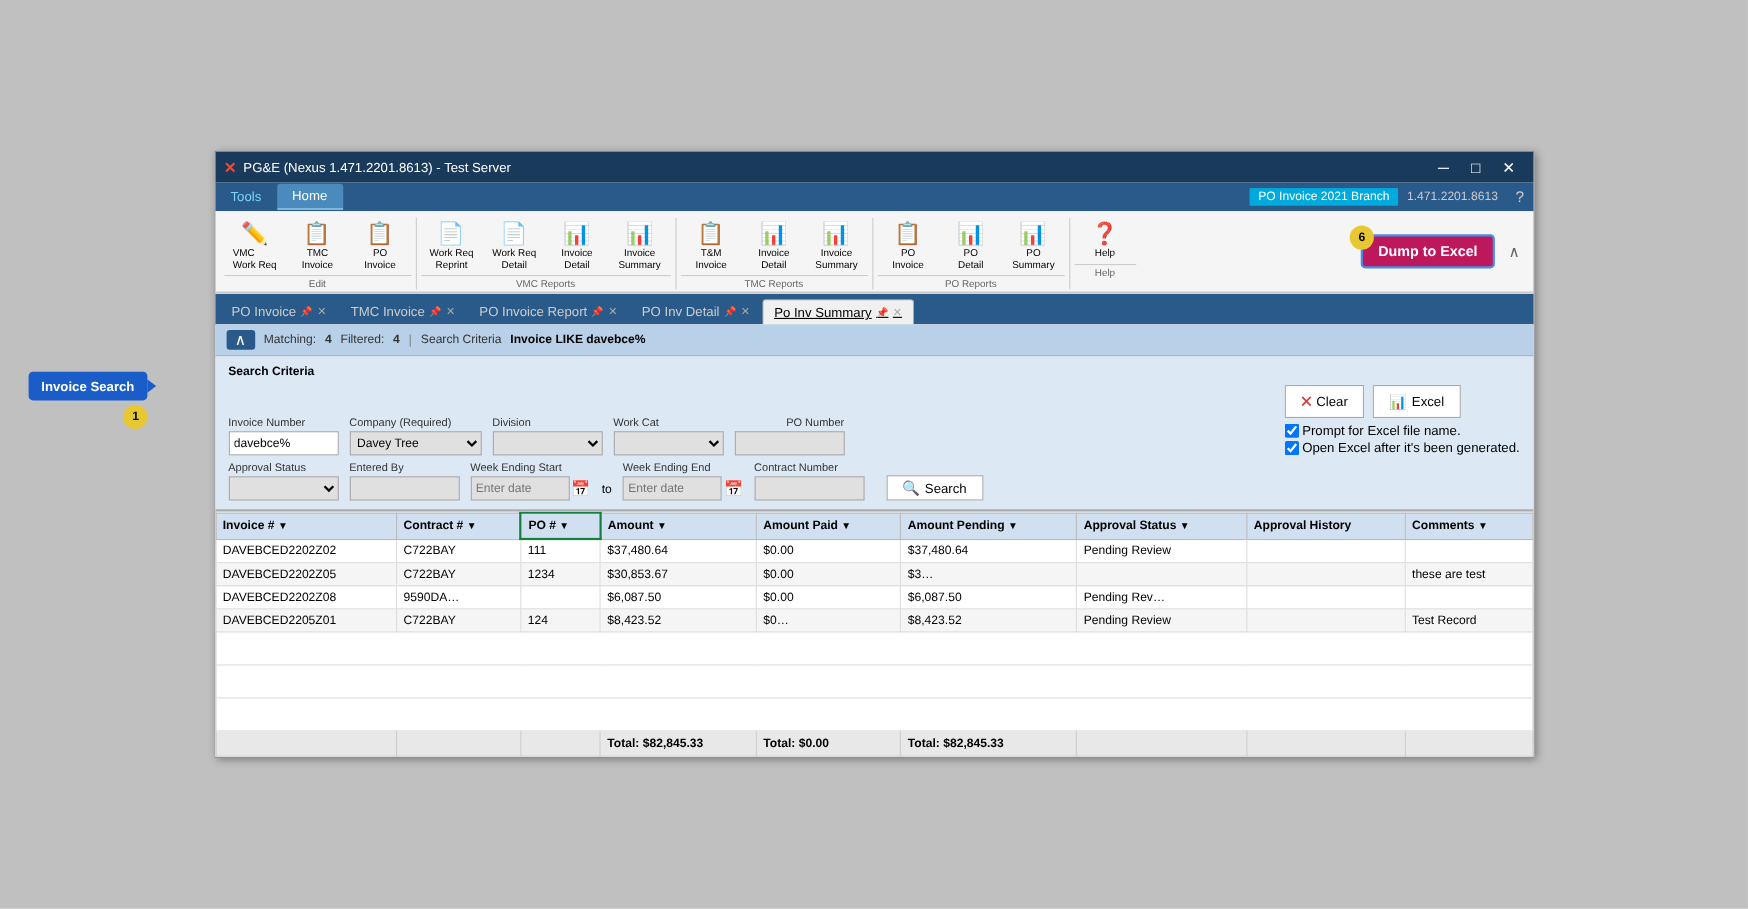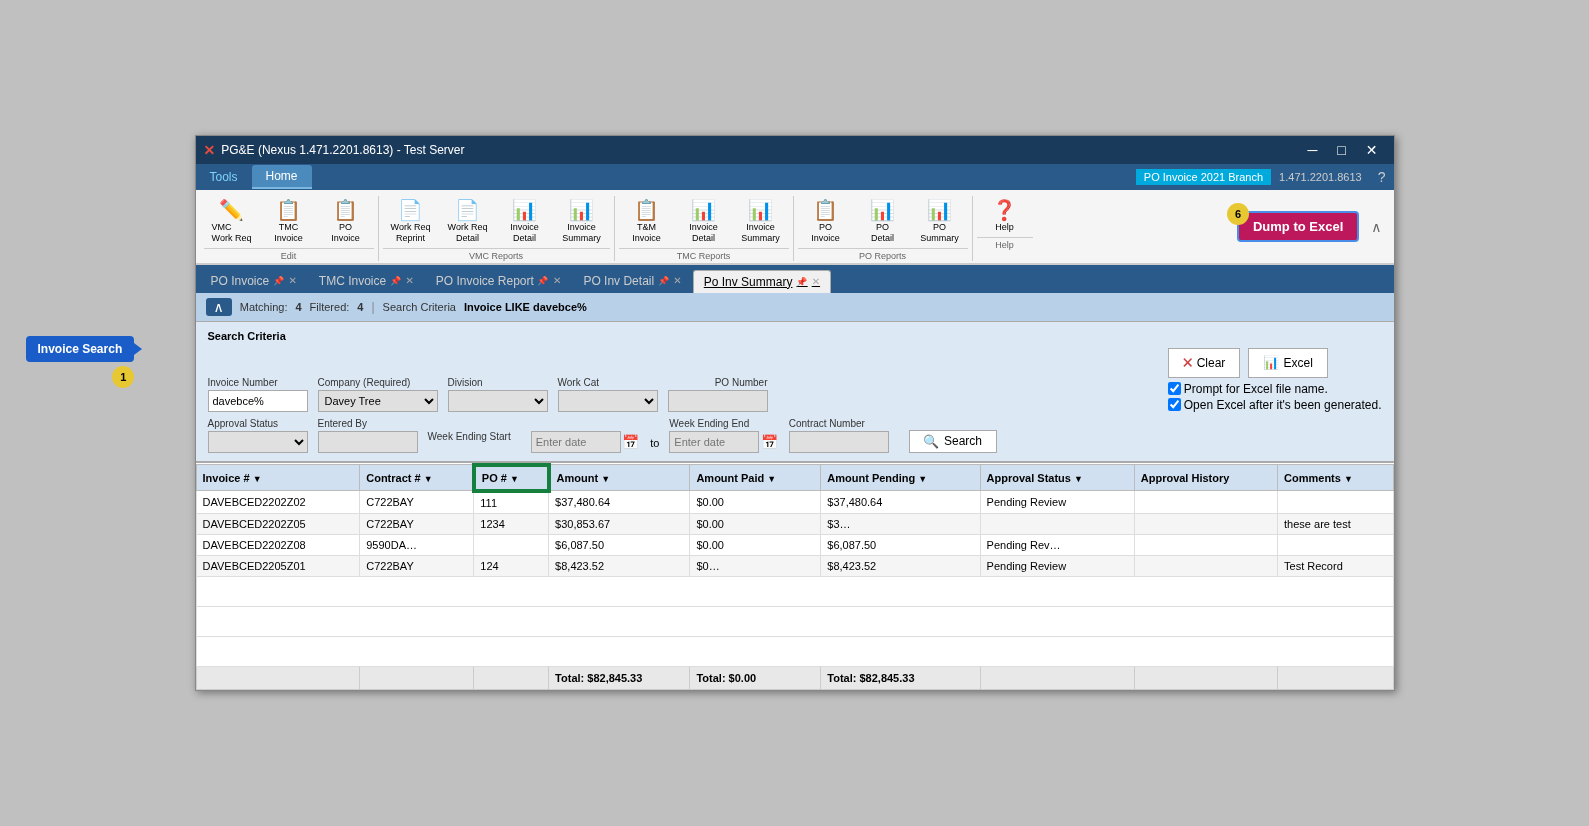--- a/index.html
+++ b/index.html
@@ -235,21 +235,21 @@
         <div style="display:flex; flex-direction:column; gap:2px;">
           <label style="font-size:10px; color:#333;">Approval Status</label>
           <select style="height:22px; width:100px; border:1px solid #aaa; padding:2px 2px; font-size:11px; background:#e0e0e0;">
             <option></option>
           </select>
         </div>
         <div style="display:flex; flex-direction:column; gap:2px;">
           <label style="font-size:10px; color:#333;">Entered By</label>
           <input type="text" style="height: 22px; width: 100px; border: 1px solid rgb(170, 170, 170); padding: 2px 4px; font-size: 11px; background: rgb(224, 224, 224);">
         </div>
-        <div style="display:flex; flex-direction:row; gap:20px;">
+        <div style="display:flex; flex-direction:column; gap:2px;">
           <label style="font-size:10px; color:#333;">Week Ending Start</label>
           <div style="display:flex; align-items:center; gap:2px;">
             <input type="text" placeholder="Enter date" style="height: 22px; width: 90px; border: 1px solid rgb(170, 170, 170); padding: 2px 4px; font-size: 11px; background: rgb(224, 224, 224); color: rgb(153, 153, 153);">
             <span style="font-size:14px; cursor:pointer; color:#555;">📅</span>
           </div>
         </div>
         <span style="font-size:11px; margin-bottom:4px;">to</span>
         <div style="display:flex; flex-direction:column; gap:2px;">
           <label style="font-size:10px; color:#333;">Week Ending End</label>
           <div style="display:flex; align-items:center; gap:2px;">
@@ -270,21 +270,21 @@
         </div>
       </div>
     </div>
 
     <div style="overflow-x:auto;">
       <table style="width:100%; border-collapse:collapse;">
         <thead>
           <tr>
             <th style="background:#d0e0f0; border:1px solid #bbb; padding:5px 6px; text-align:left; font-size:11px; font-weight:bold; white-space:nowrap; cursor:pointer;">Invoice # <span style="font-size:9px;">▼</span></th>
             <th style="background:#d0e0f0; border:1px solid #bbb; padding:5px 6px; text-align:left; font-size:11px; font-weight:bold; white-space:nowrap; cursor:pointer;">Contract # <span style="font-size:9px;">▼</span></th>
-            <th style="background:#d0e0f0; border:4px solid #15803d; padding:5px 6px; text-align:left; font-size:11px; font-weight:bold; white-space:nowrap; cursor:pointer;">PO # <span style="font-size:9px;">▼</span></th>
+            <th style="background:#d0e0f0; border:2px solid #15803d; padding:5px 6px; text-align:left; font-size:11px; font-weight:bold; white-space:nowrap; cursor:pointer;">PO # <span style="font-size:9px;">▼</span></th>
             <th style="background:#d0e0f0; border:1px solid #bbb; padding:5px 6px; text-align:left; font-size:11px; font-weight:bold; white-space:nowrap; cursor:pointer;">Amount <span style="font-size:9px;">▼</span></th>
             <th style="background:#d0e0f0; border:1px solid #bbb; padding:5px 6px; text-align:left; font-size:11px; font-weight:bold; white-space:nowrap; cursor:pointer;">Amount Paid <span style="font-size:9px;">▼</span></th>
             <th style="background:#d0e0f0; border:1px solid #bbb; padding:5px 6px; text-align:left; font-size:11px; font-weight:bold; white-space:nowrap; cursor:pointer;">Amount Pending <span style="font-size:9px;">▼</span></th>
             <th style="background:#d0e0f0; border:1px solid #bbb; padding:5px 6px; text-align:left; font-size:11px; font-weight:bold; white-space:nowrap; cursor:pointer;">Approval Status <span style="font-size:9px;">▼</span></th>
             <th style="background:#d0e0f0; border:1px solid #bbb; padding:5px 6px; text-align:left; font-size:11px; font-weight:bold; white-space:nowrap;">Approval History</th>
             <th style="background:#d0e0f0; border:1px solid #bbb; padding:5px 6px; text-align:left; font-size:11px; font-weight:bold; white-space:nowrap; cursor:pointer;">Comments <span style="font-size:9px;">▼</span></th>
           </tr>
         </thead>
         <tbody>
           <tr style="cursor:pointer;">

